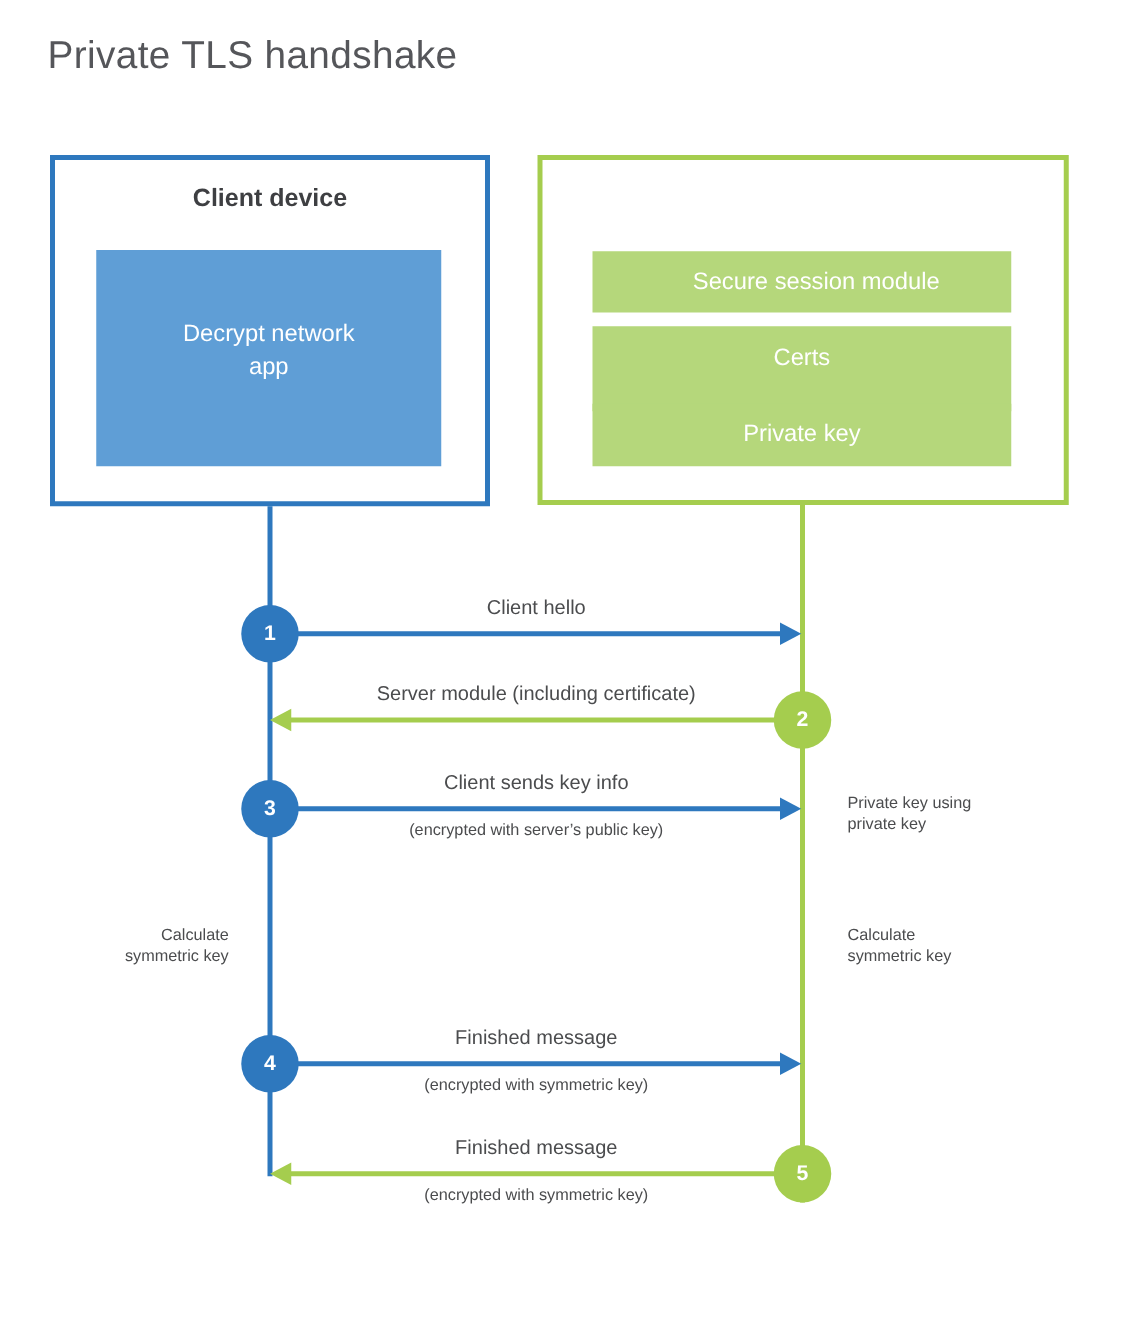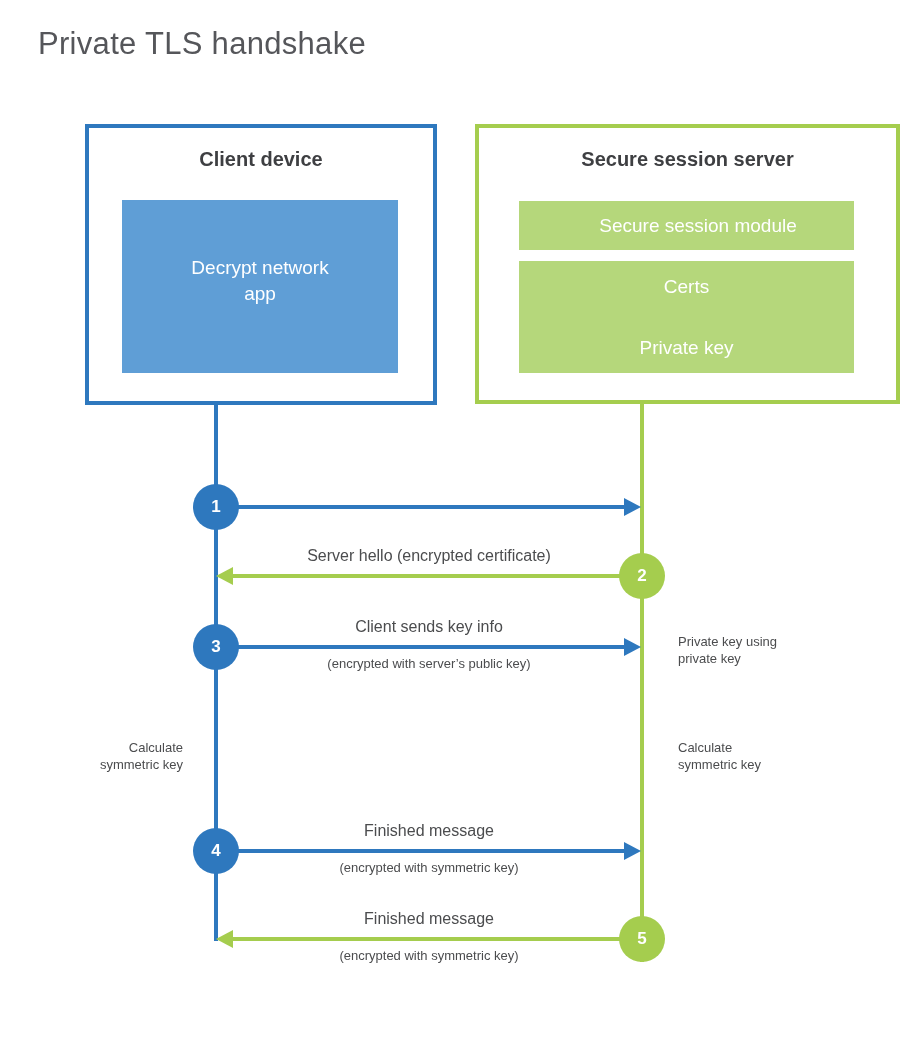--- a/index.html
+++ b/index.html
@@ -3,21 +3,21 @@
 <meta charset="utf-8">
 <style>
   * { margin:0; padding:0; box-sizing:border-box; }
   html,body { background:#ffffff; }
   body { font-family:"Liberation Sans", sans-serif; }
   .canvas { position:relative; width:900px; height:1058px; background:#fff; overflow:hidden; }
 
   .title { position:absolute; left:38px; top:26px; font-size:31px; font-weight:300;
            color:#55565a; letter-spacing:0.3px; }
 
-  .box { position:absolute; background:#fff; border:4px solid;margin-left:45px; }
+  .box { position:absolute; background:#fff; border:4px solid; }
   .box.client { left:40px; top:124px; width:352px; height:281px; border-color:#2e78be; }
   .box.server { left:430px; top:124px; width:425px; height:280px; border-color:#a5cd4e; }
   .box-heading { margin-top:20px; text-align:center; font-size:20px; font-weight:bold; color:#3e3f42; }
 
   .client-module { position:absolute; left:33px; top:72px; width:276px; height:173px;
                    background:#5f9ed6; color:#fff; font-size:19px; line-height:26px;
                    text-align:center; padding-top:55px; white-space:pre-line; }
 
   .server-bar { position:absolute; left:40px; width:335px; background:#b5d77b;
                 color:#fff; font-size:19px; text-align:center; }
@@ -61,34 +61,34 @@
 
   <div class="title">Private TLS handshake</div>
 
   <div class="box client">
     <div class="box-heading">Client device</div>
     <div class="client-module">Decrypt network
 app</div>
   </div>
 
   <div class="box server">
-    <div class="box-heading">Secure session server</div>
     <div class="server-bar bar1">Secure session module</div>
     <div class="server-bar bar2">Certs</div>
     <div class="server-bar bar3">Private key</div>
   </div>
 
   <div class="lifeline blue"></div>
   <div class="lifeline green"></div>
 
+  <div class="msg-label" style="top:478px">Client hello</div>
   <div class="arrow-line blue" style="top:505px"></div>
   <div class="head right" style="top:498px"></div>
   <div class="step-circle blue" style="left:193px; top:484px">1</div>
 
-  <div class="msg-label" style="top:547px">Server hello (encrypted certificate)</div>
+  <div class="msg-label" style="top:547px">Server module (including certificate)</div>
   <div class="arrow-line green" style="top:574px"></div>
   <div class="head left" style="top:567px"></div>
   <div class="step-circle green" style="left:619px; top:553px">2</div>
 
   <div class="msg-label" style="top:618px">Client sends key info</div>
   <div class="arrow-line blue" style="top:645px"></div>
   <div class="head right" style="top:638px"></div>
   <div class="msg-sub" style="top:656px">(encrypted with server’s public key)</div>
   <div class="step-circle blue" style="left:193px; top:624px">3</div>
   <div class="note decrypt">Private key using

